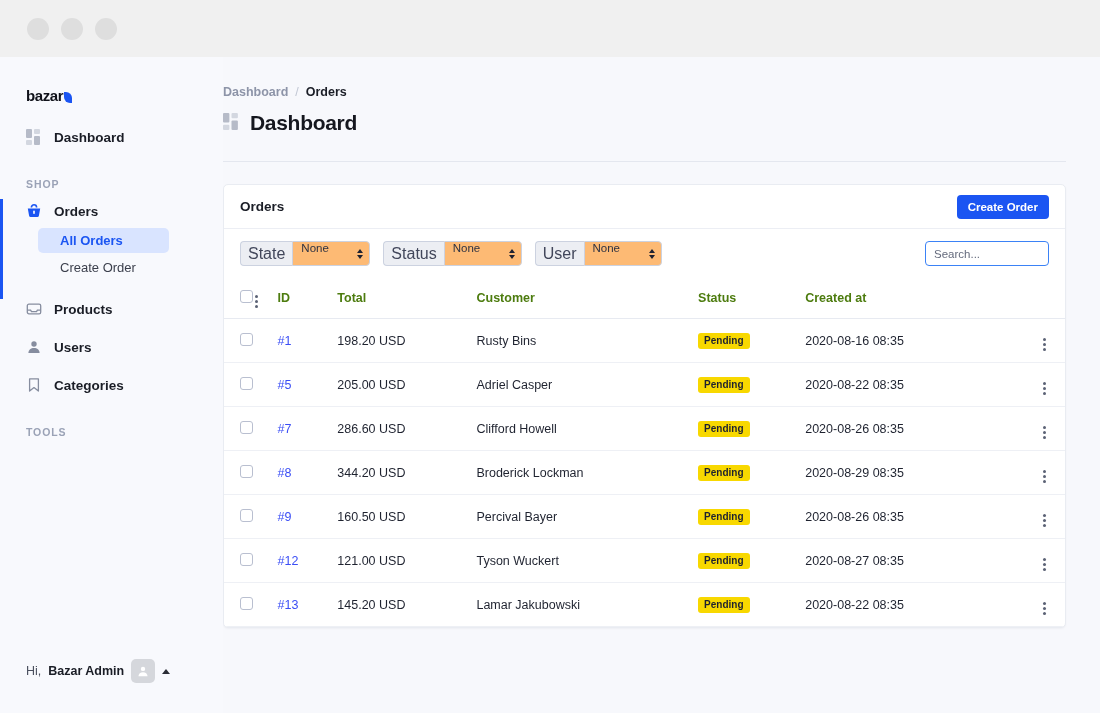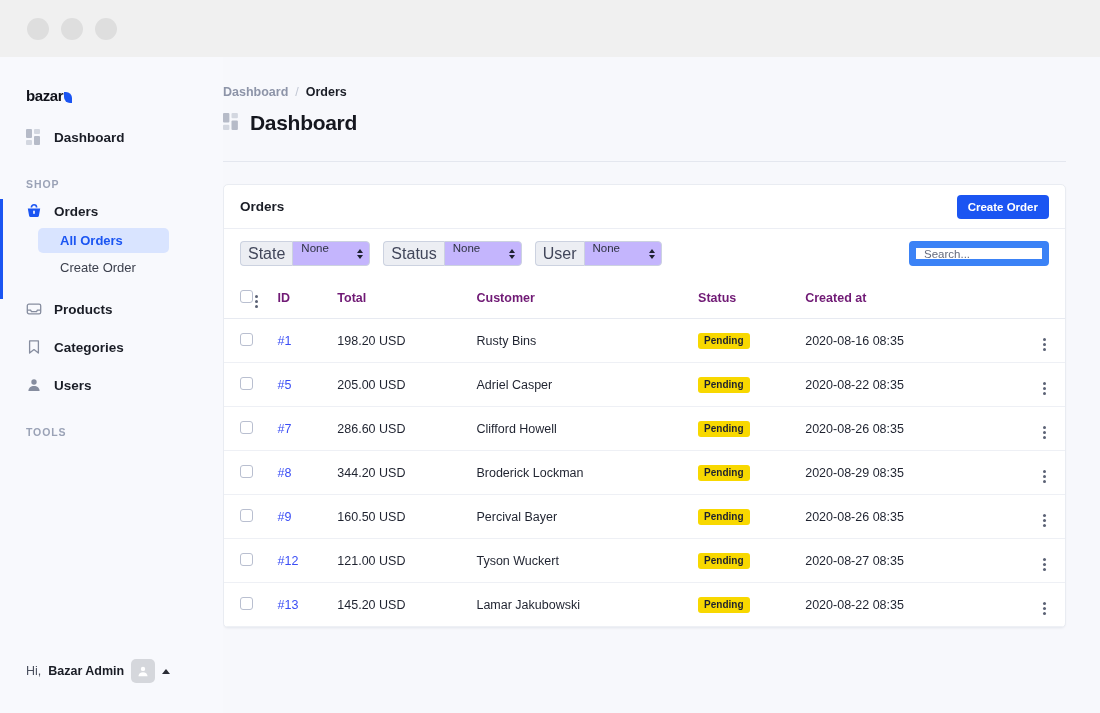--- a/index.html
+++ b/index.html
@@ -148,45 +148,45 @@
   .igroup { display: flex; height: 25px; }
   .igroup-label {
     background: #eceef3; border: 1px solid #ccd2e0; border-right: none;
     border-radius: 4px 0 0 4px;
     font-size: 16px; color: #41465a;
     display: flex; align-items: center; padding: 0 7px;
   }
   .sel-wrap {
     position: relative; display: flex; align-items: center;
     border: 1px solid #ccd2e0; border-radius: 0 4px 4px 0;
-    background: #c4b5fd; padding: 0 20px 11px 8px;
+    background: #fdba74; padding: 0 20px 11px 8px;
     font-size: 11.5px; color: #2e3242; min-width: 78px;
   }
   .sel-arrows {
     position: absolute; right: 6px; top: 50%;
     transform: translateY(-50%);
     display: flex; flex-direction: column; gap: 2px;
   }
   .ar-up { width:0;height:0;border-left:3.5px solid transparent;border-right:3.5px solid transparent;border-bottom:4px solid #1d2130; }
   .ar-dn { width:0;height:0;border-left:3.5px solid transparent;border-right:3.5px solid transparent;border-top:4px solid #1d2130; }
 
   .search-box {
     margin-left: auto;
-    width: 140px; height: 25px;
-    border: 7px solid #3b82f6; border-radius: 4px;
+    width: 124px; height: 25px;
+    border: 1px solid #3b82f6; border-radius: 4px;
     font-size: 11.5px; color: #2e3242;
     padding: 0 8px; outline: none; background: #fff;
     font-family: "Liberation Sans", sans-serif;
   }
   .search-box::placeholder { color: #656b7d; }
 
   
   table { width: 100%; border-collapse: collapse; }
   thead th, tfoot th {
-    font-size: 12.5px; font-weight: bold; color: #701a75;
+    font-size: 12.5px; font-weight: bold; color: #4d7c0f;
     text-align: left; padding: 10px 0; border-bottom: 1px solid #e7eaf1;
   }
   tbody td {
     font-size: 12.5px; color: #1f2330;
     padding: 11px 0; border-bottom: 1px solid #eef0f5;
   }
   .c-chk { width: 30px; padding-left: 16px !important; }
   .c-dots { width: 22px; }
   .c-id { width: 58px; }
   .c-total { width: 135px; }
@@ -268,34 +268,34 @@
           <rect x="1.3" y="3.2" width="13.4" height="9.6" rx="1.6" fill="none" stroke="#868d9f" stroke-width="1.3"></rect>
           <path d="M1.3 9.2h3.3l.9 1.5h5l.9-1.5h3.3" fill="none" stroke="#868d9f" stroke-width="1.3"></path>
         </svg>
       </span>
       <span>Products</span>
     </div>
 
     <div class="nav-item" style="margin-top:8px">
       <span class="nav-icon">
         <svg viewBox="0 0 16 16" width="16" height="16">
-          <path d="M3.6 1.9h8.8v12.2L8 10.6l-4.4 3.5z" fill="none" stroke="#868d9f" stroke-width="1.3" stroke-linejoin="round"></path>
-        </svg>
-      </span>
-      <span>Categories</span>
+          <circle cx="8" cy="5" r="2.7" fill="#868d9f"></circle>
+          <path d="M2.4 14c0-3.1 2.5-5 5.6-5s5.6 1.9 5.6 5z" fill="#868d9f"></path>
+        </svg>
+      </span>
+      <span>Users</span>
     </div>
 
     <div class="nav-item" style="margin-top:8px">
       <span class="nav-icon">
         <svg viewBox="0 0 16 16" width="16" height="16">
-          <circle cx="8" cy="5" r="2.7" fill="#868d9f"></circle>
-          <path d="M2.4 14c0-3.1 2.5-5 5.6-5s5.6 1.9 5.6 5z" fill="#868d9f"></path>
-        </svg>
-      </span>
-      <span>Users</span>
+          <path d="M3.6 1.9h8.8v12.2L8 10.6l-4.4 3.5z" fill="none" stroke="#868d9f" stroke-width="1.3" stroke-linejoin="round"></path>
+        </svg>
+      </span>
+      <span>Categories</span>
     </div>
 
     <div class="sb-section">TOOLS</div>
 
 
     <div class="sb-user">
       <span class="hi">Hi,</span>
       <span class="uname">Bazar Admin</span>
       <span class="avatar">
         <svg viewBox="0 0 16 16" width="14" height="14">

